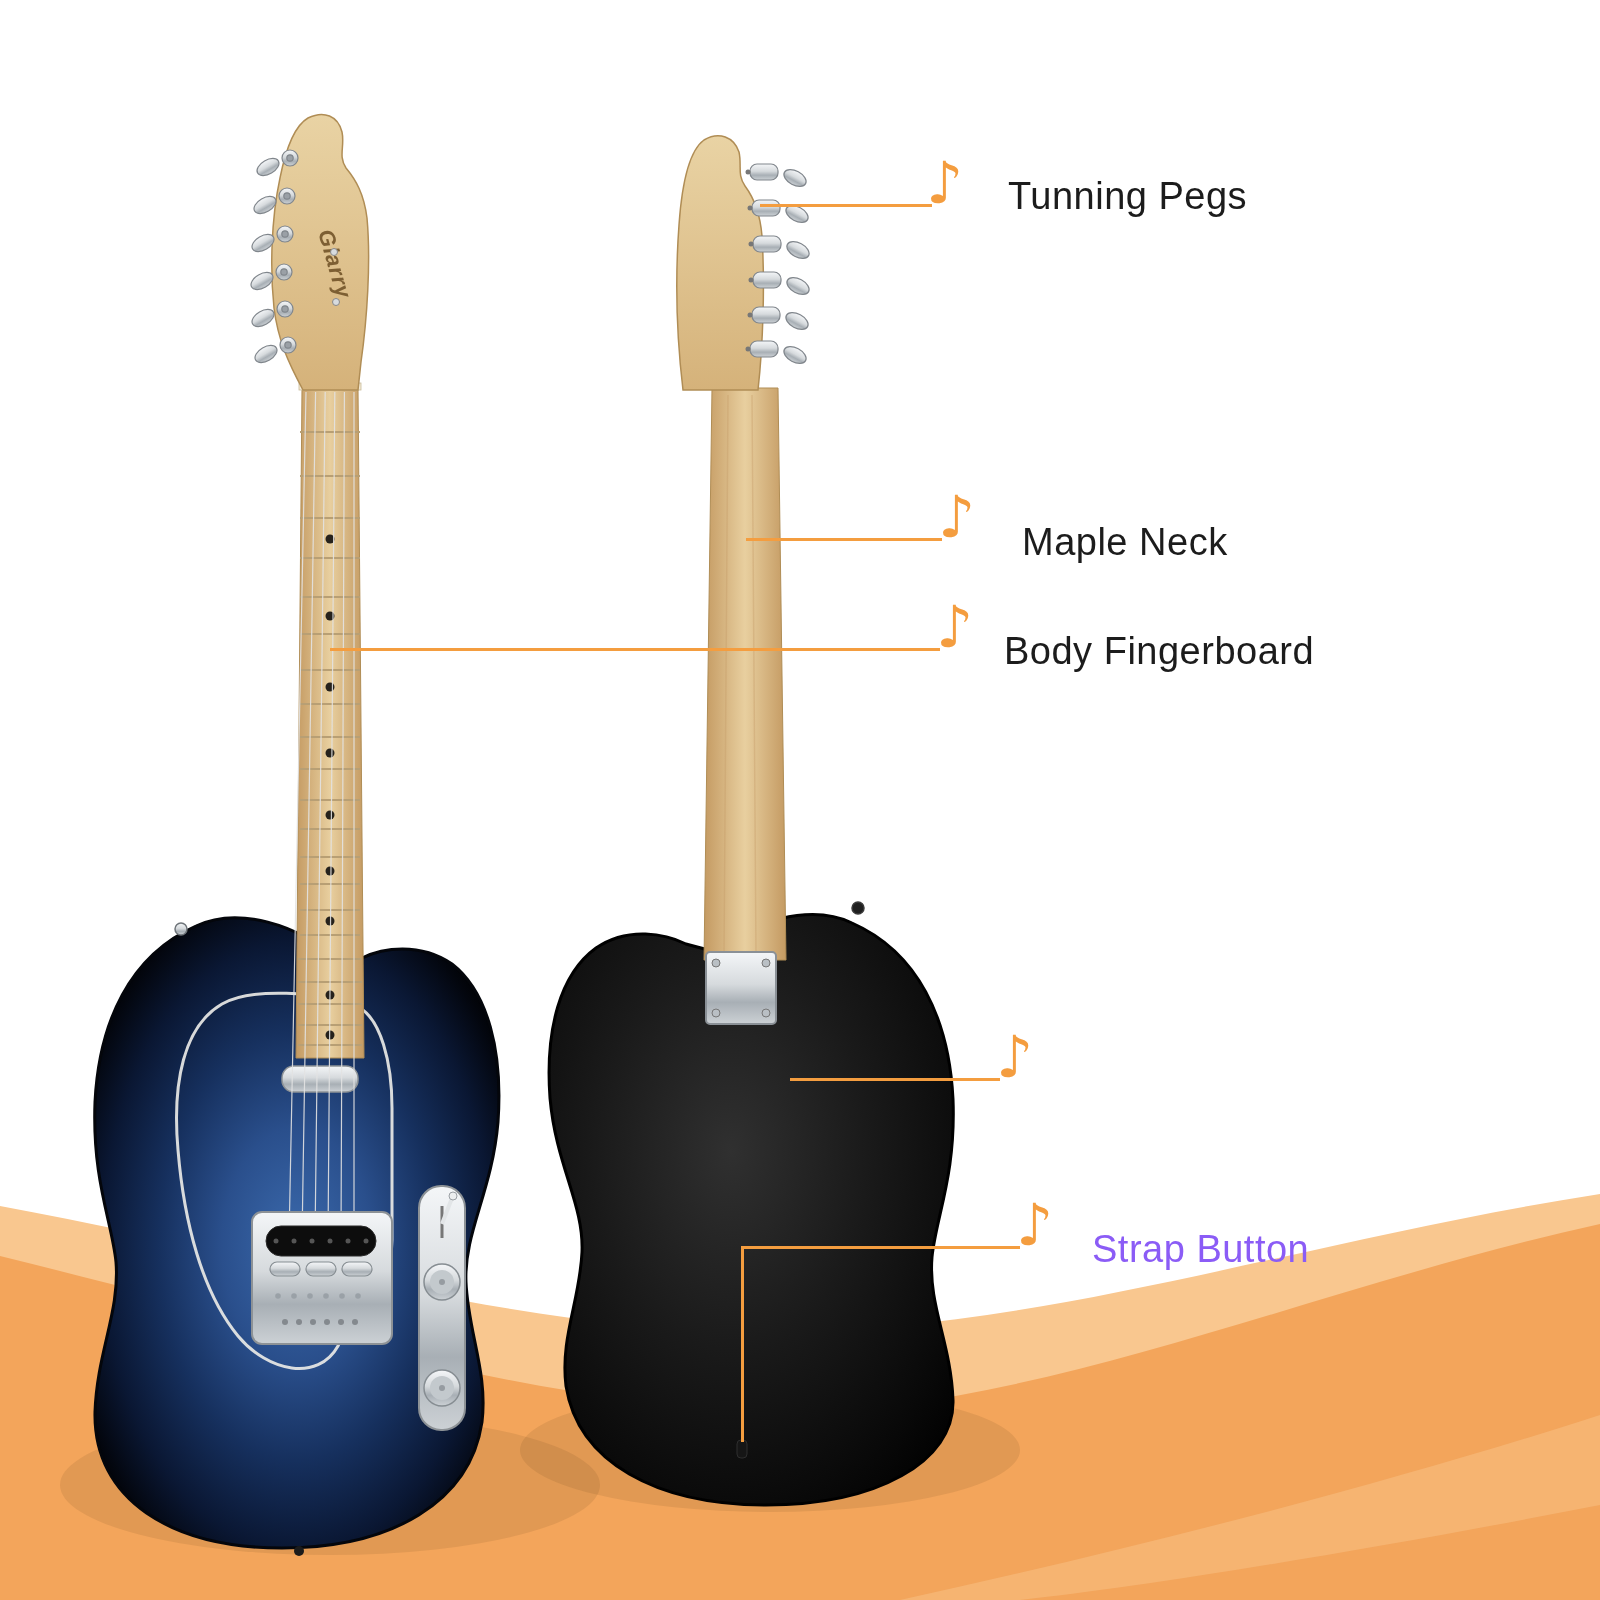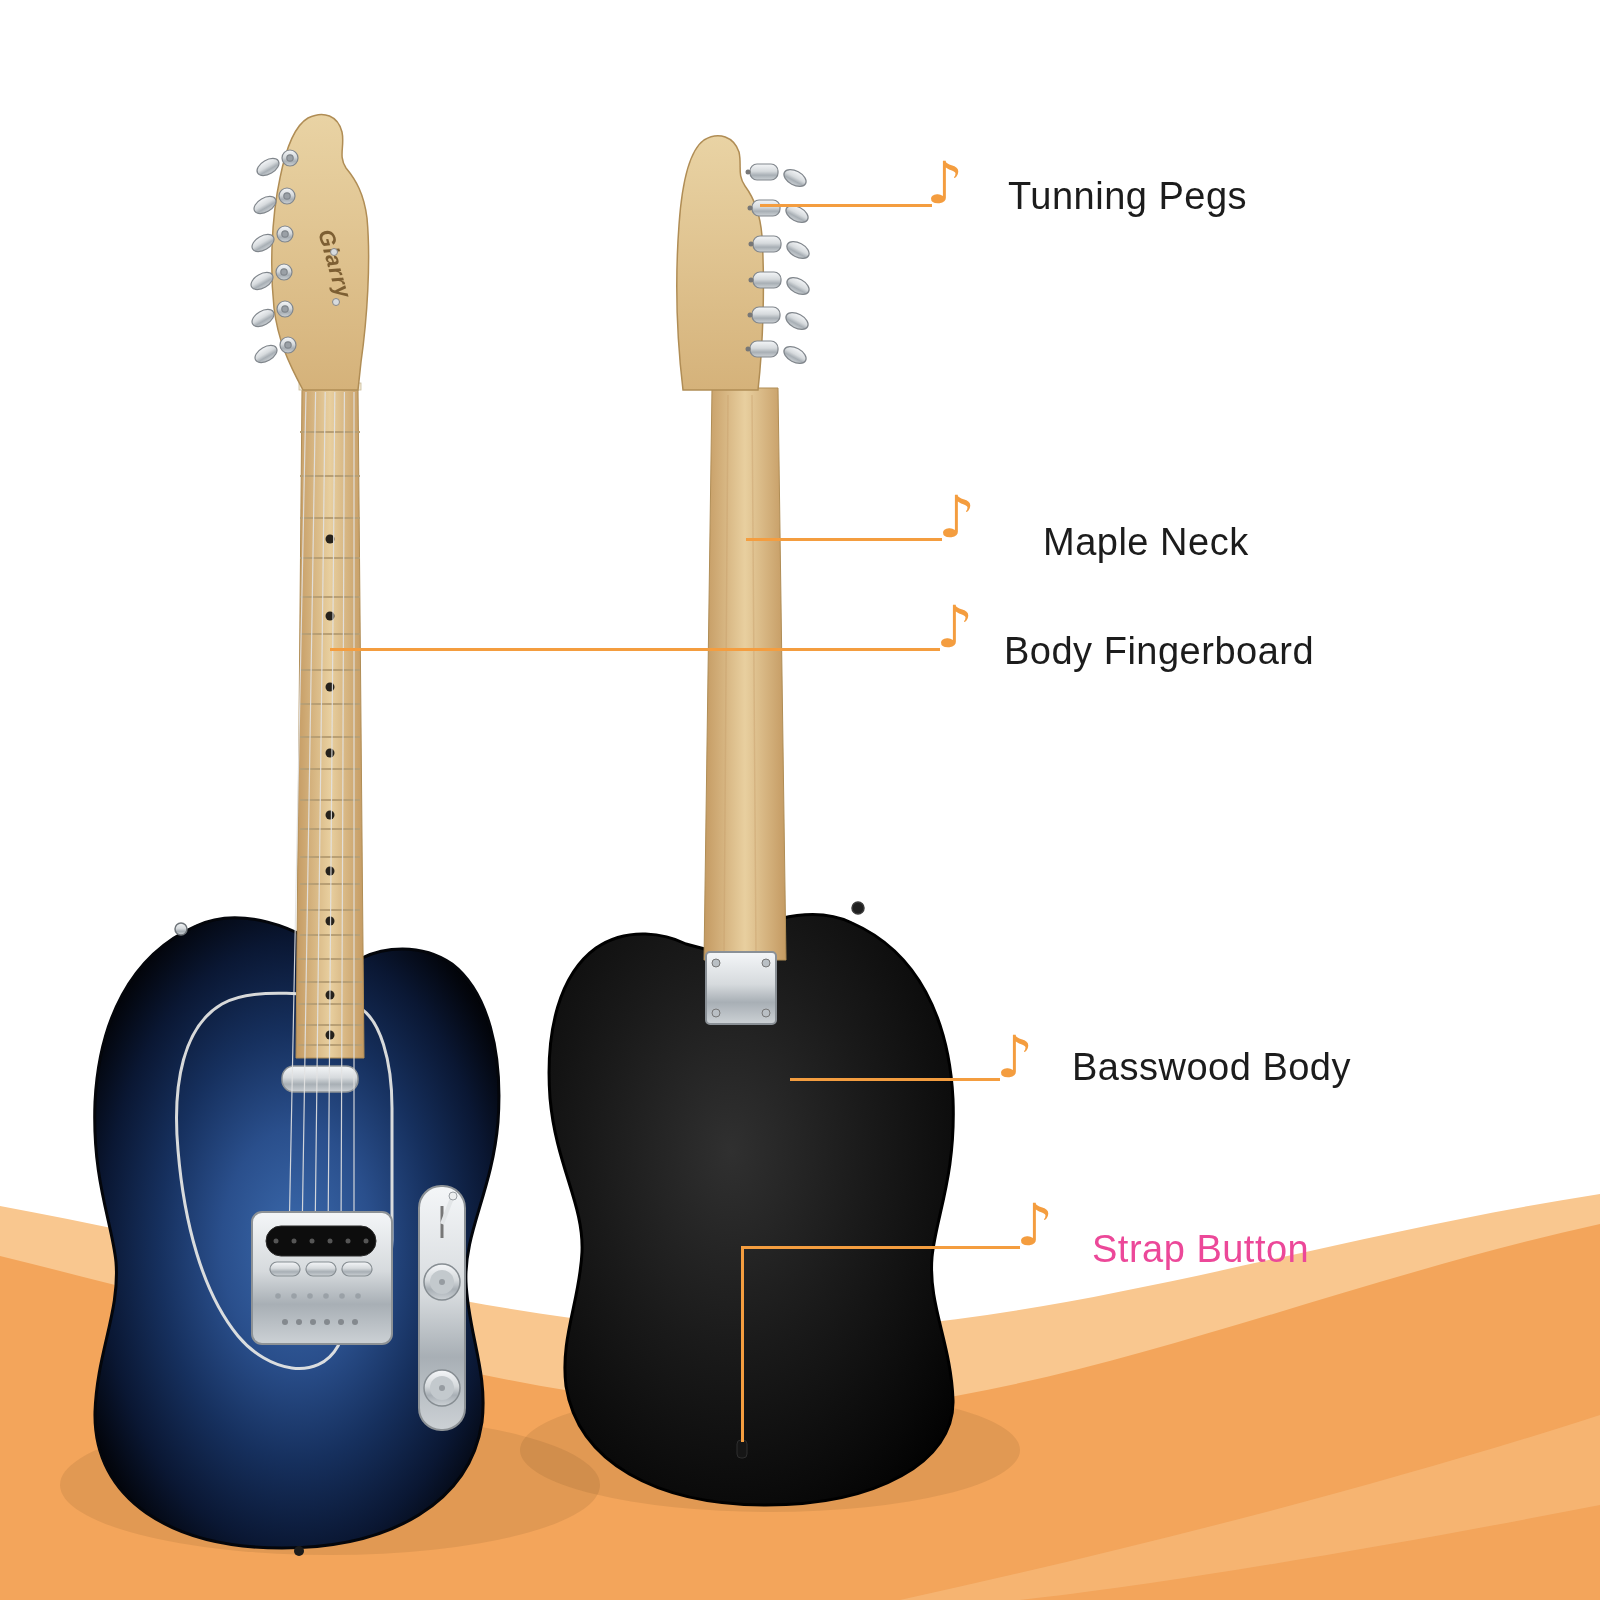--- a/index.html
+++ b/index.html
@@ -232,29 +232,28 @@
   </svg>
 
   <div class="layer callout-layer">
 
     <div class="leader-line" style="left: 760px; top: 204px; width: 172px; background: rgb(244, 157, 63);"></div>
     <span class="note-icon" style="left: 926px; top: 154px; color: rgb(244, 157, 63);">♪</span>
     <span class="callout-label" style="left: 1008px; top: 175px; color: rgb(28, 28, 28); text-align: center;">Tunning Pegs</span>
 
     <div class="leader-line" style="left: 746px; top: 538px; width: 196px; background: rgb(244, 157, 63);"></div>
     <span class="note-icon" style="left: 938px; top: 488px; color: rgb(244, 157, 63);">♪</span>
-    <span class="callout-label" style="left: 1022px; top: 521px; color: rgb(28, 28, 28); margin-left: 21px;">Maple Neck</span>
+    <span class="callout-label" style="left: 1022px; top: 521px; color: rgb(28, 28, 28);">Maple Neck</span>
 
     <div class="leader-line" style="left: 330px; top: 648px; width: 610px; background: rgb(244, 157, 63);"></div>
     <span class="note-icon" style="left: 936px; top: 598px; color: rgb(244, 157, 63);">♪</span>
     <span class="callout-label" style="left: 1004px; top: 630px; color: rgb(28, 28, 28);">Body Fingerboard</span>
 
     <div class="leader-line" style="left: 790px; top: 1078px; width: 210px; background: rgb(244, 157, 63);"></div>
     <span class="note-icon" style="left: 996px; top: 1028px; color: rgb(244, 157, 63);">♪</span>
-    <span class="callout-label" style="left: 1072px; top: 1046px; color: rgb(28, 28, 28);">Basswood Body</span>
 
     <div class="leader-line" style="left: 744px; top: 1246px; width: 276px; background: rgb(244, 157, 63);"></div>
     <div class="leader-line vertical" style="left: 741px; top: 1246px; height: 196px; background: rgb(244, 157, 63);"></div>
     <span class="note-icon" style="left: 1016px; top: 1196px; color: rgb(244, 157, 63);">♪</span>
-    <span class="callout-label" style="left: 1092px; top: 1228px; color: #ec4899;">Strap Button</span>
+    <span class="callout-label" style="left: 1092px; top: 1228px; color: #8b5cf6;">Strap Button</span>
 
   </div>
 </div>
 
 </body></html>

